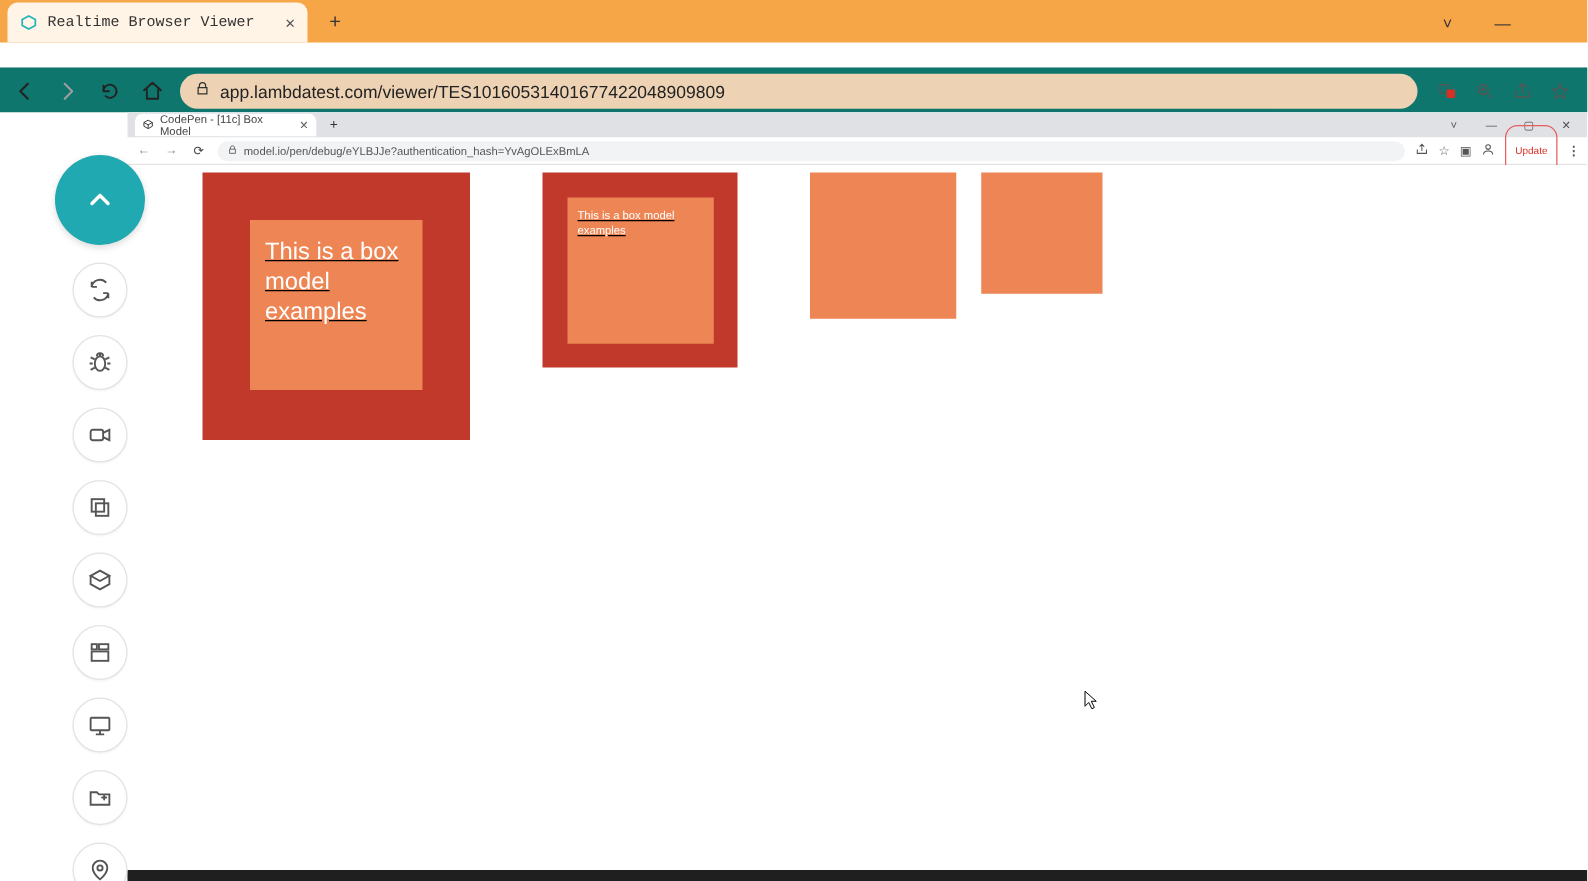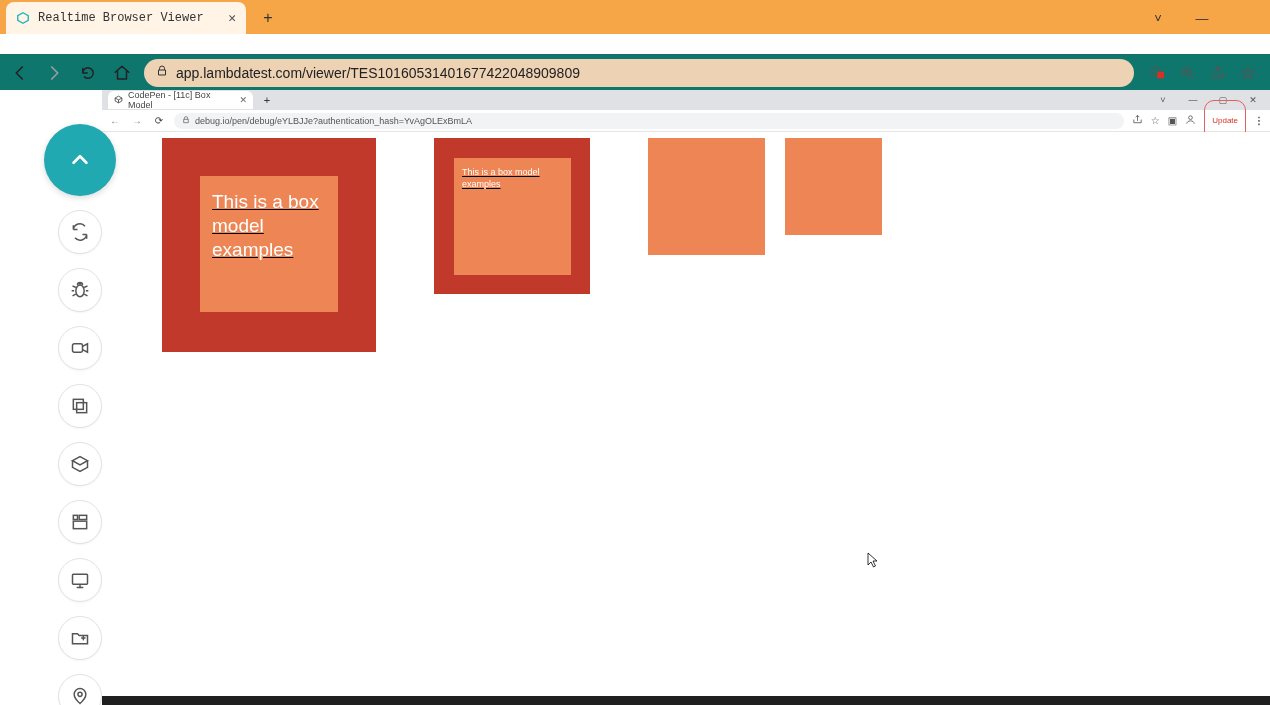--- a/index.html
+++ b/index.html
@@ -446,21 +446,21 @@
       <div class="inner-toolbar">
         <div class="navbtn">←</div>
         <div class="navbtn">→</div>
         <div class="navbtn active">⟳</div>
         <div class="inner-omnibox">
           <span>
             <svg width="8" height="8" viewBox="0 0 24 24">
                 <path d="M7 10V7a5 5 0 0 1 10 0v3M5 10h14v10H5z" fill="none" stroke="#555" stroke-width="2"></path>
               </svg>
           </span>
-          <span>debug.io/pen/debug/eYLBJJe?authentication_hash=YvAgOLExBmLA</span>
+          <span>model.io/pen/debug/eYLBJJe?authentication_hash=YvAgOLExBmLA</span>
         </div>
         <div class="inner-right">
           <span>
             <svg width="11" height="11" viewBox="0 0 24 24">
                 <path d="M4 12v7h16v-7M12 3v12M8 7l4-4 4 4" fill="none" stroke="#555" stroke-width="1.8"></path>
               </svg>
           </span>
           <span>☆</span>
           <span>▣</span>
           <span>

